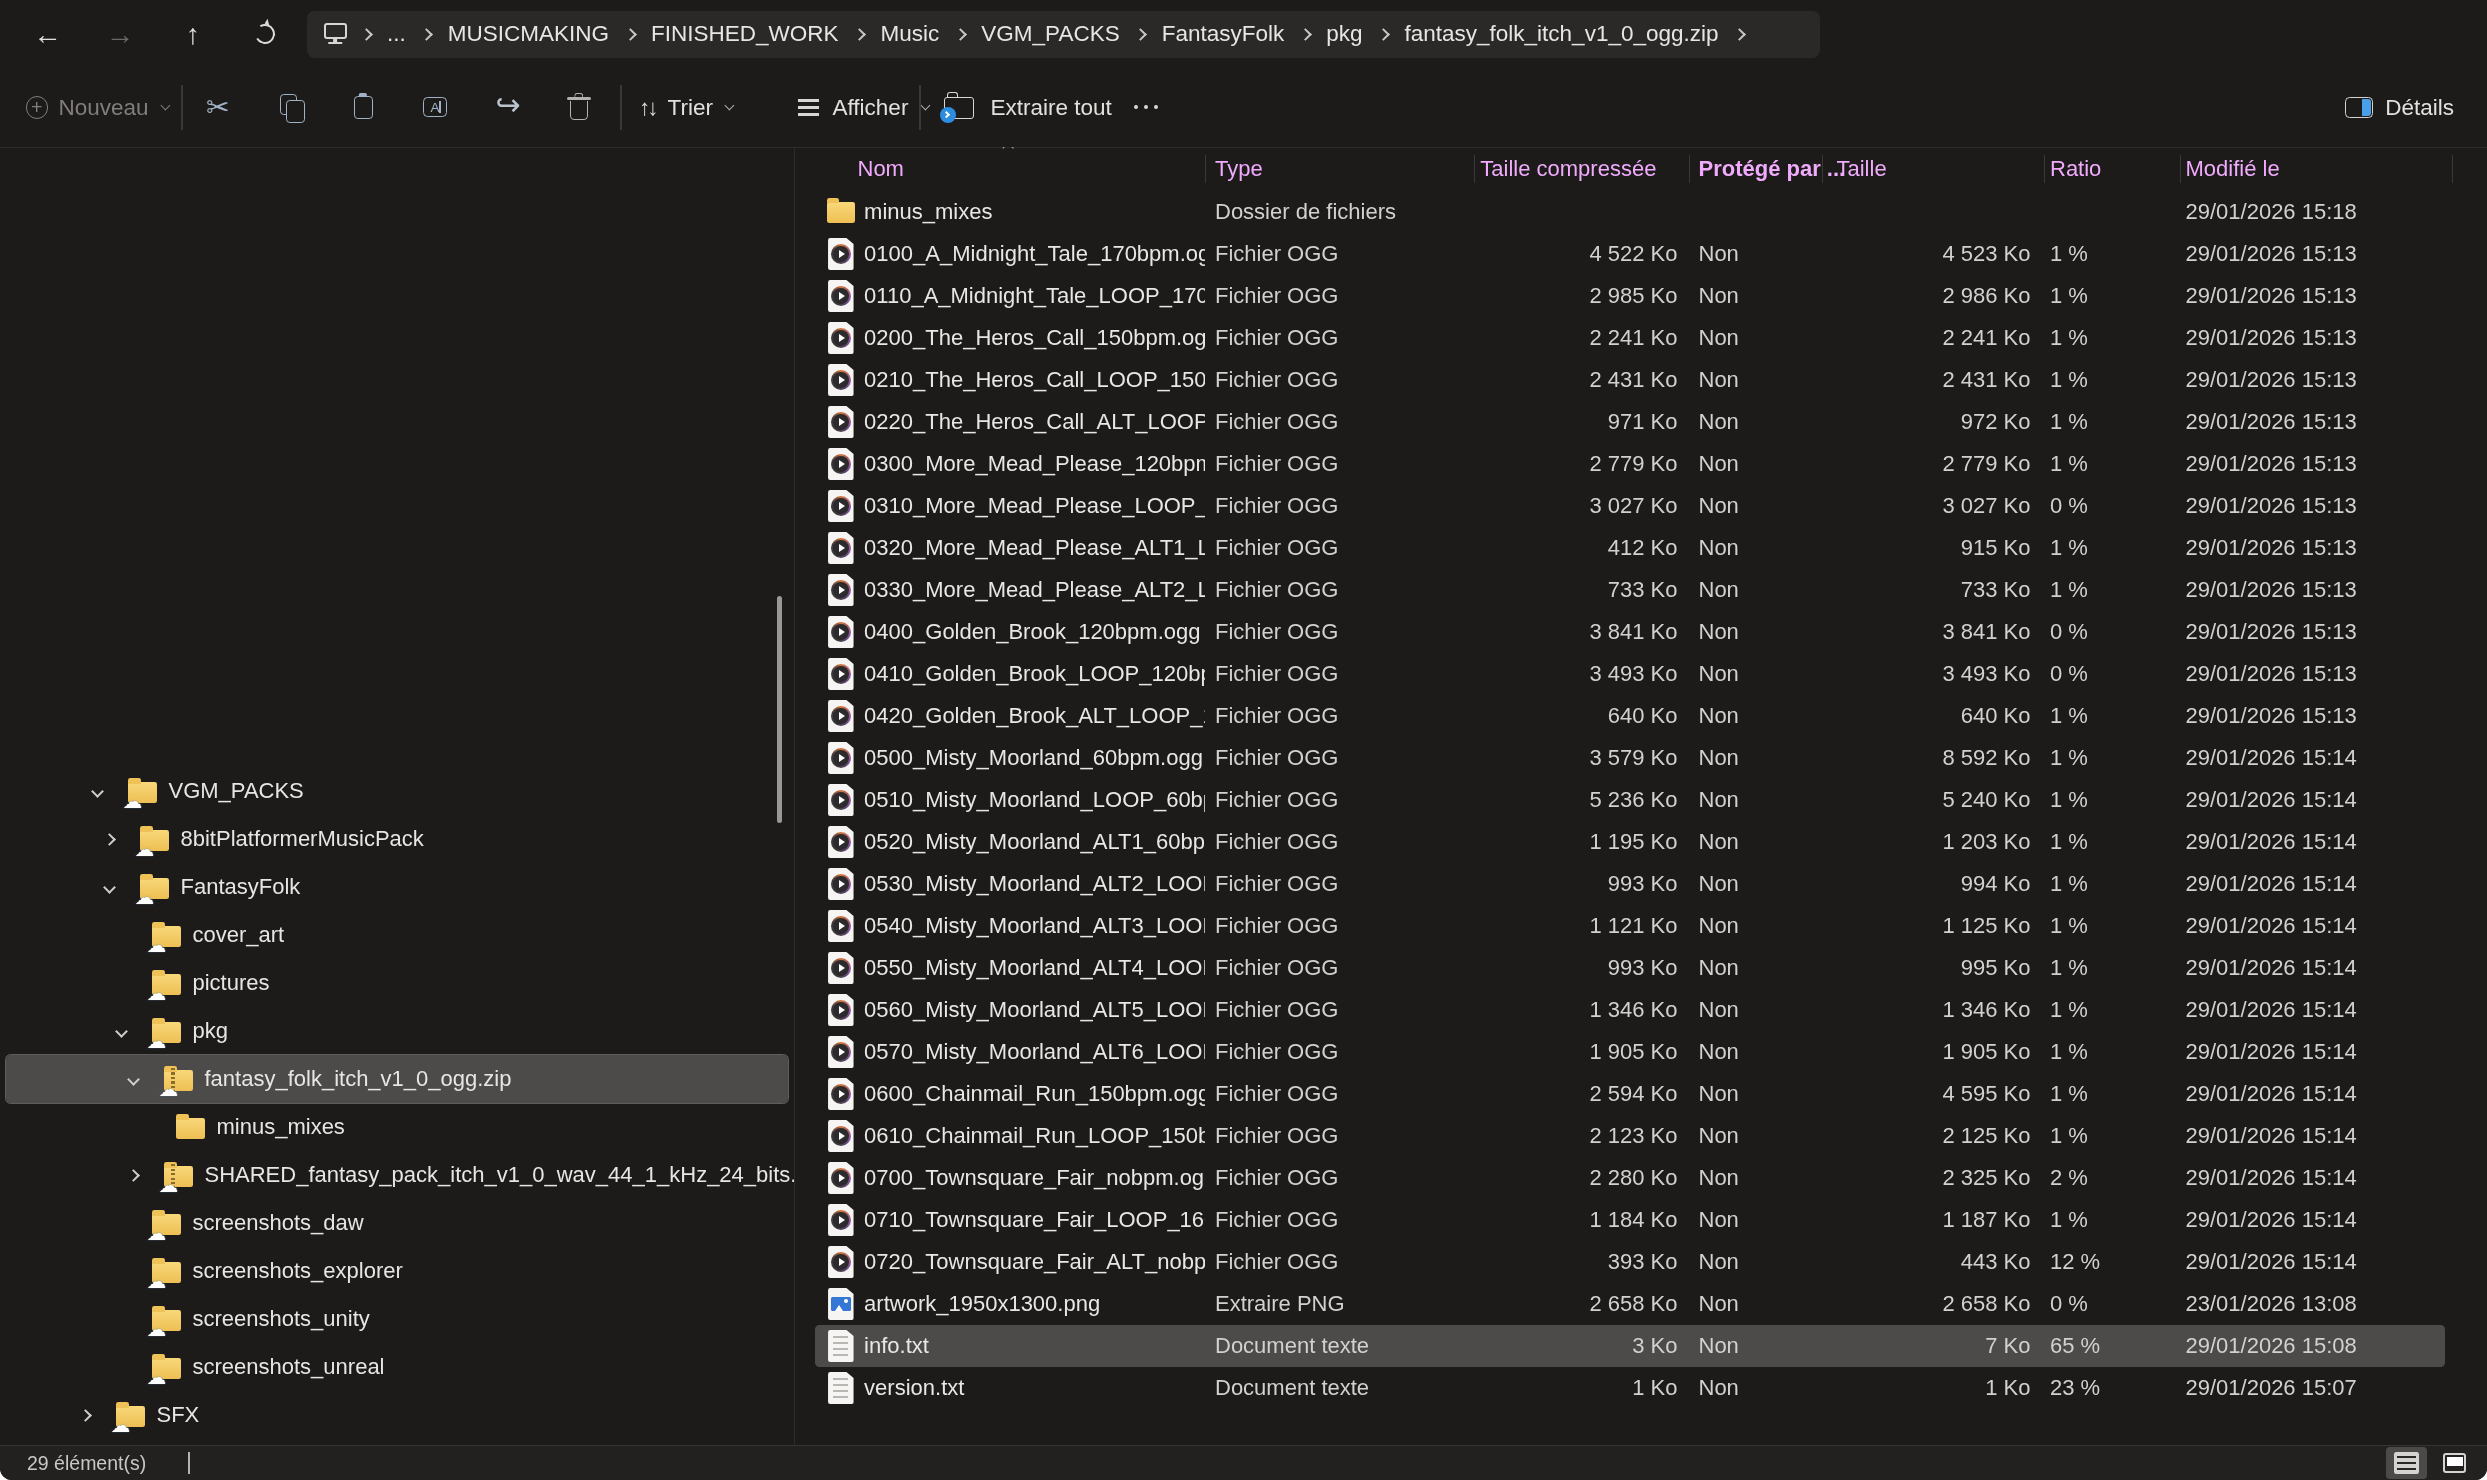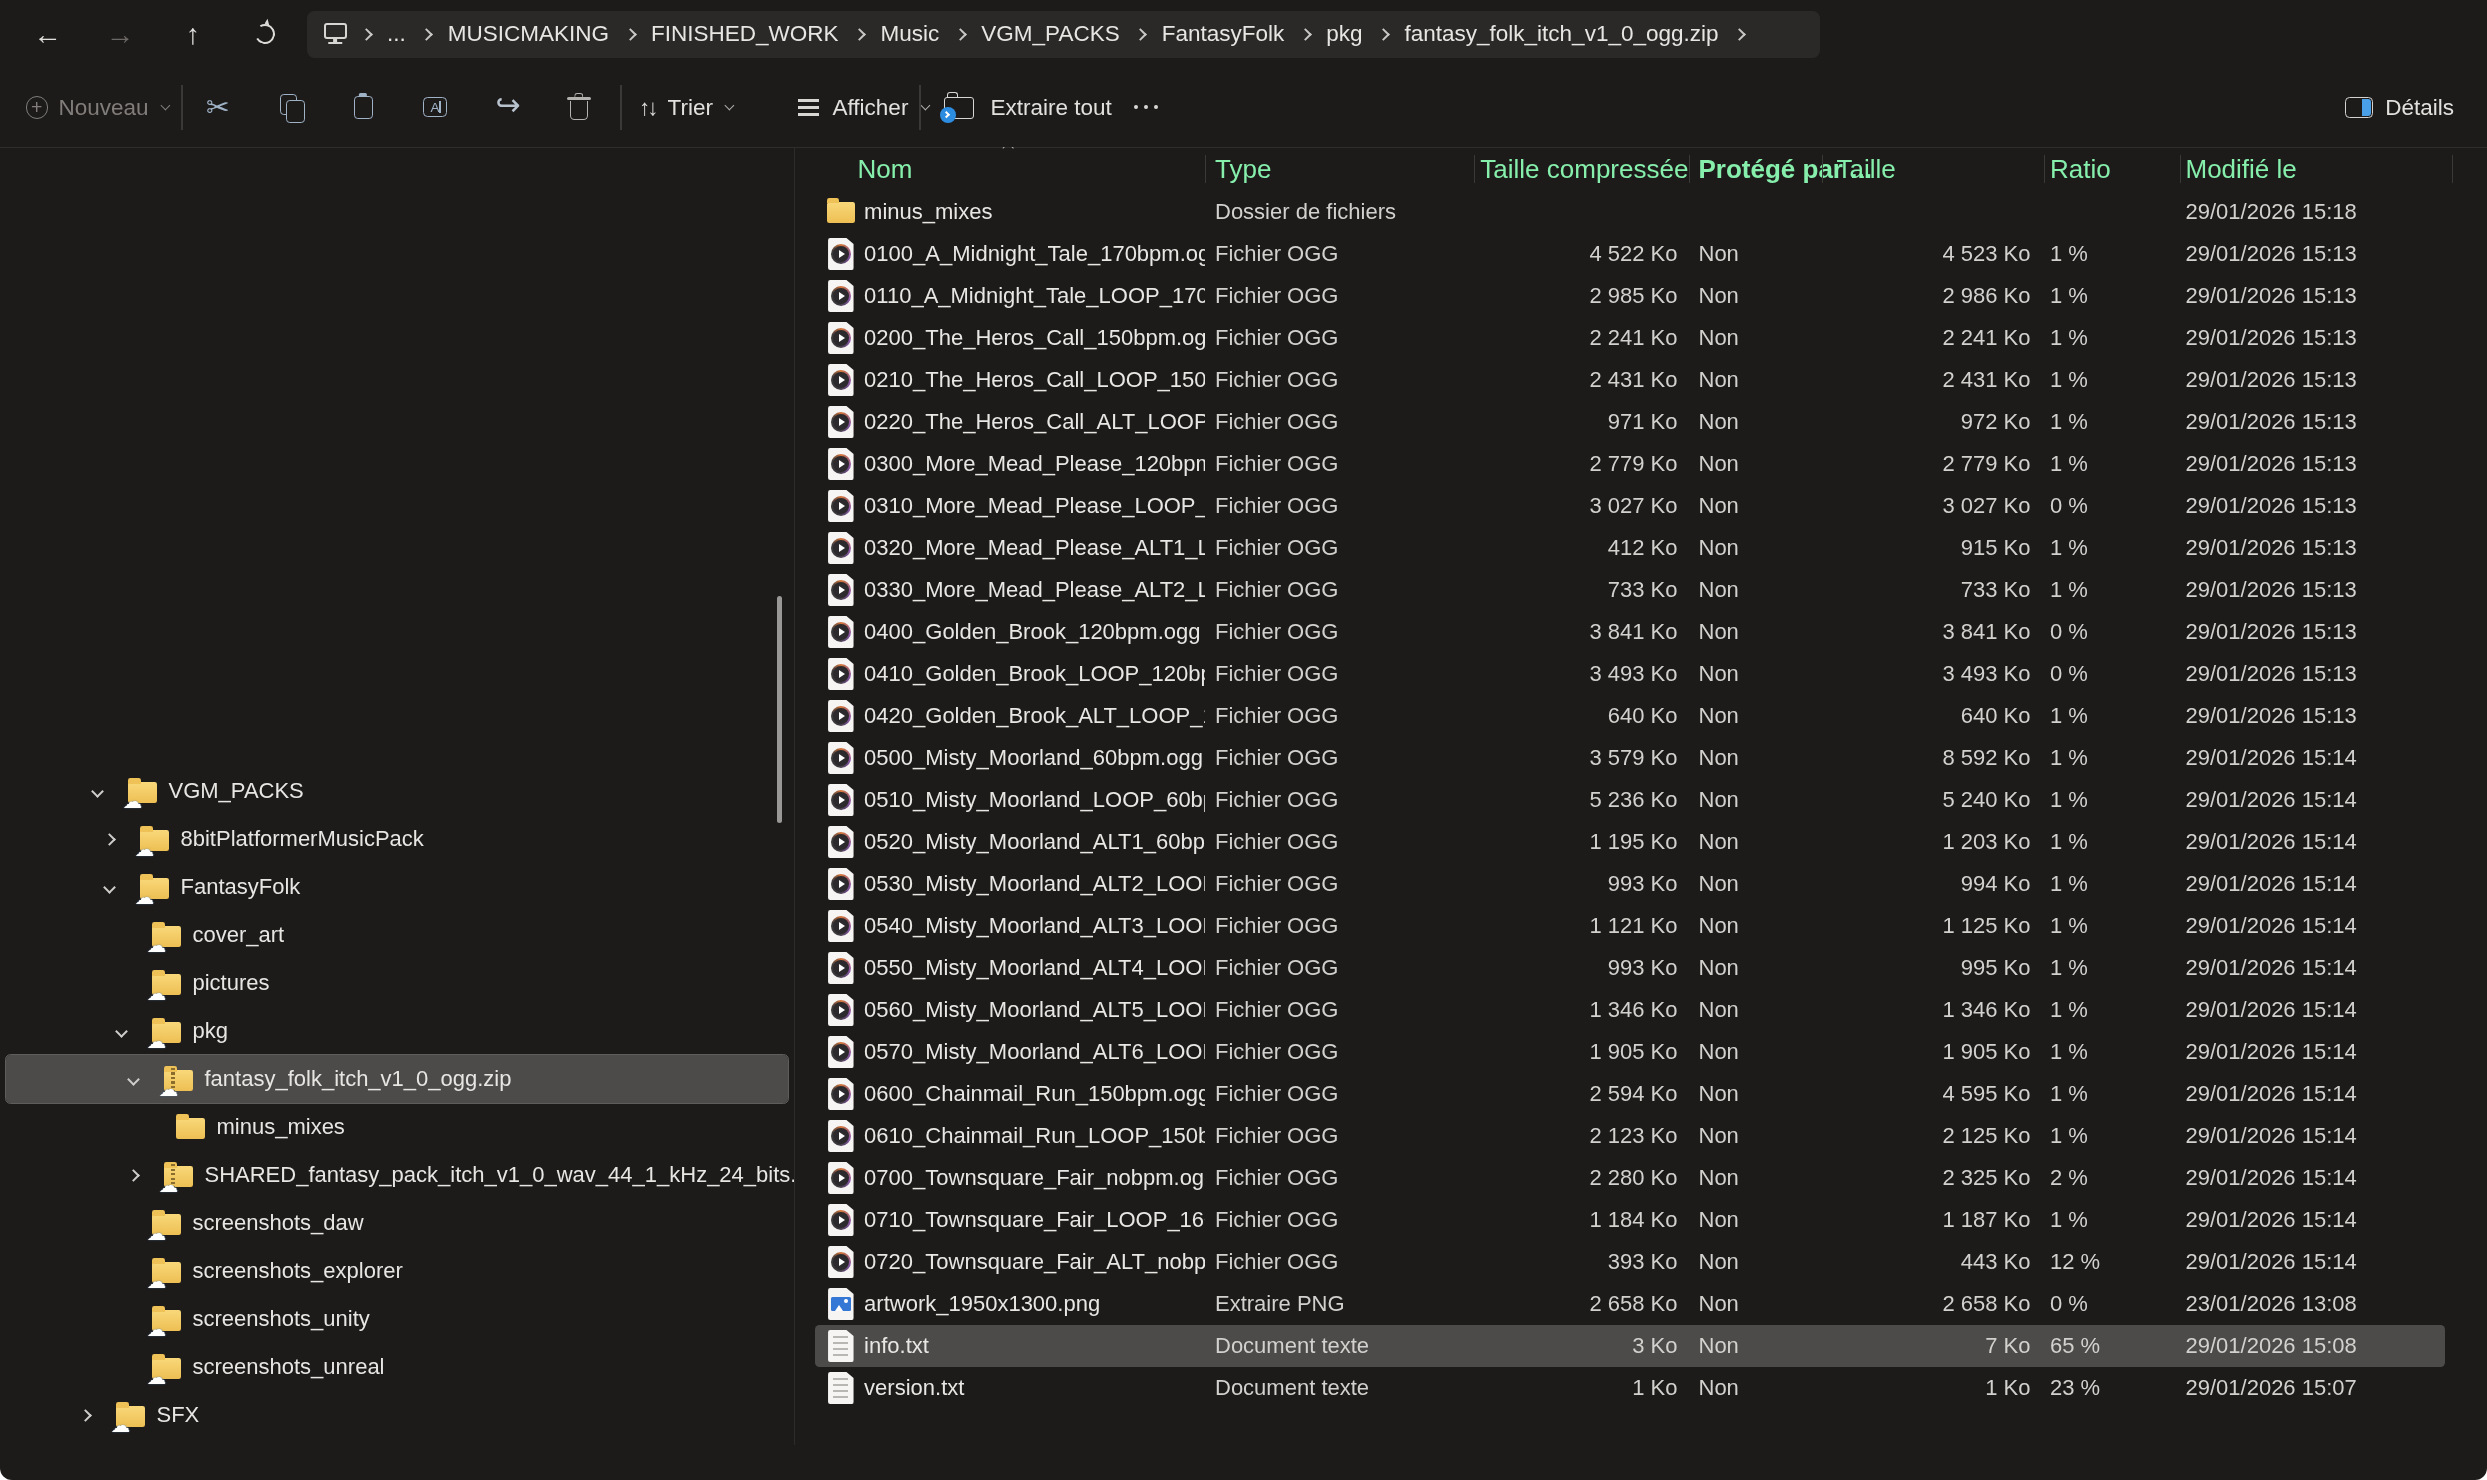--- a/index.html
+++ b/index.html
@@ -96,21 +96,21 @@
   .cl{position:absolute;left:-5.3px;bottom:-6px;font-size:19.5px;color:#fff;line-height:1;
       text-shadow:0 0 1.5px #49749e;display:none;font-family:"DejaVu Sans",sans-serif;}
   .titem[data-icon="folder-cloud"] .cl,.titem[data-icon="zip-cloud"] .cl{display:block;}
   .tlabel{margin-left:7.5px;white-space:nowrap;}
   .sb-scroll{position:absolute;left:777px;top:596px;width:5.3px;height:227px;background:#9a9896;border-radius:3px;}
 
   
   .main{position:absolute;left:795px;top:147px;right:0;bottom:35px;overflow:hidden;}
   .listpad{margin-left:19.5px;position:relative;}
   .grid{display:grid;grid-template-columns:390px 269px 204px 144px 209px 140px 1fr;align-items:center;}
-  .header{height:44px;position:relative;font-size:26px;color:#86efac;margin-right:42px;}
+  .header{height:44px;position:relative;font-size:22px;color:#f0abfc;margin-right:42px;}
   .hc{padding-left:10.5px;white-space:nowrap;}
   .hc.h-name{padding-left:43px;}
   .hc.h-comp{padding-left:6.8px;}
   .hc.h-prot{padding-left:21px;font-weight:bold;}
   .hc.h-size{padding-left:15px;}
   .hc.h-ratio{padding-left:19.5px;}
   .hc.h-mod{padding-left:15px;}
   .hdiv{position:absolute;top:7.5px;width:0.8px;height:28.5px;background:#3b3937;}
   .sortcaret{position:absolute;left:189px;top:-3px;width:8.3px;height:8.3px;border-left:1.9px solid #b5b3b0;
         border-top:1.9px solid #b5b3b0;transform:rotate(45deg);}
@@ -1021,15 +1021,27 @@
             <span class="c num">1 Ko</span>
             <span class="c prot">Non</span>
             <span class="c num">1 Ko</span>
             <span class="c ratio">23 %</span>
             <span class="c mod">29/01/2026 15:07</span>
           </div>
         </div>
     </div>
   </div>
 
+  <div class="status">
+    <span class="st-count">29 élément(s)</span>
+    <span class="st-caret"></span>
+    <div class="viewtoggles">
+      <div class="vt active">
+          <span class="vt-list"></span>
+        </div>
+      <div class="vt">
+          <span class="vt-thumb"></span>
+        </div>
+    </div>
+  </div>
 
 </div>
 
 
 </body></html>

